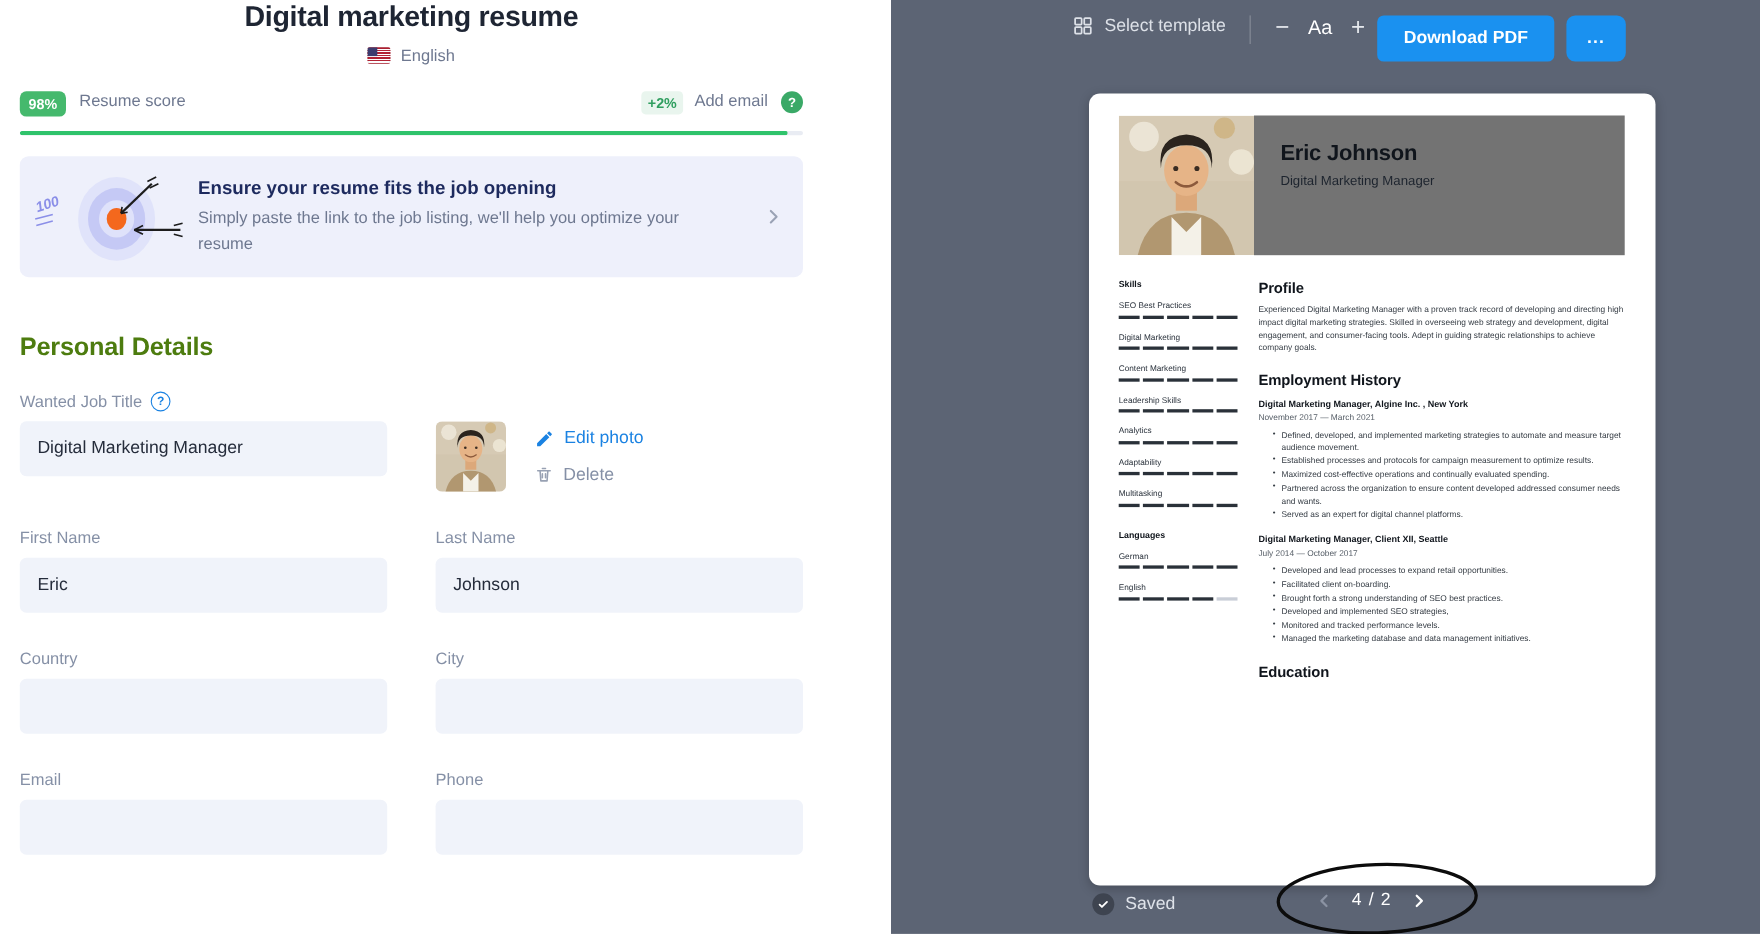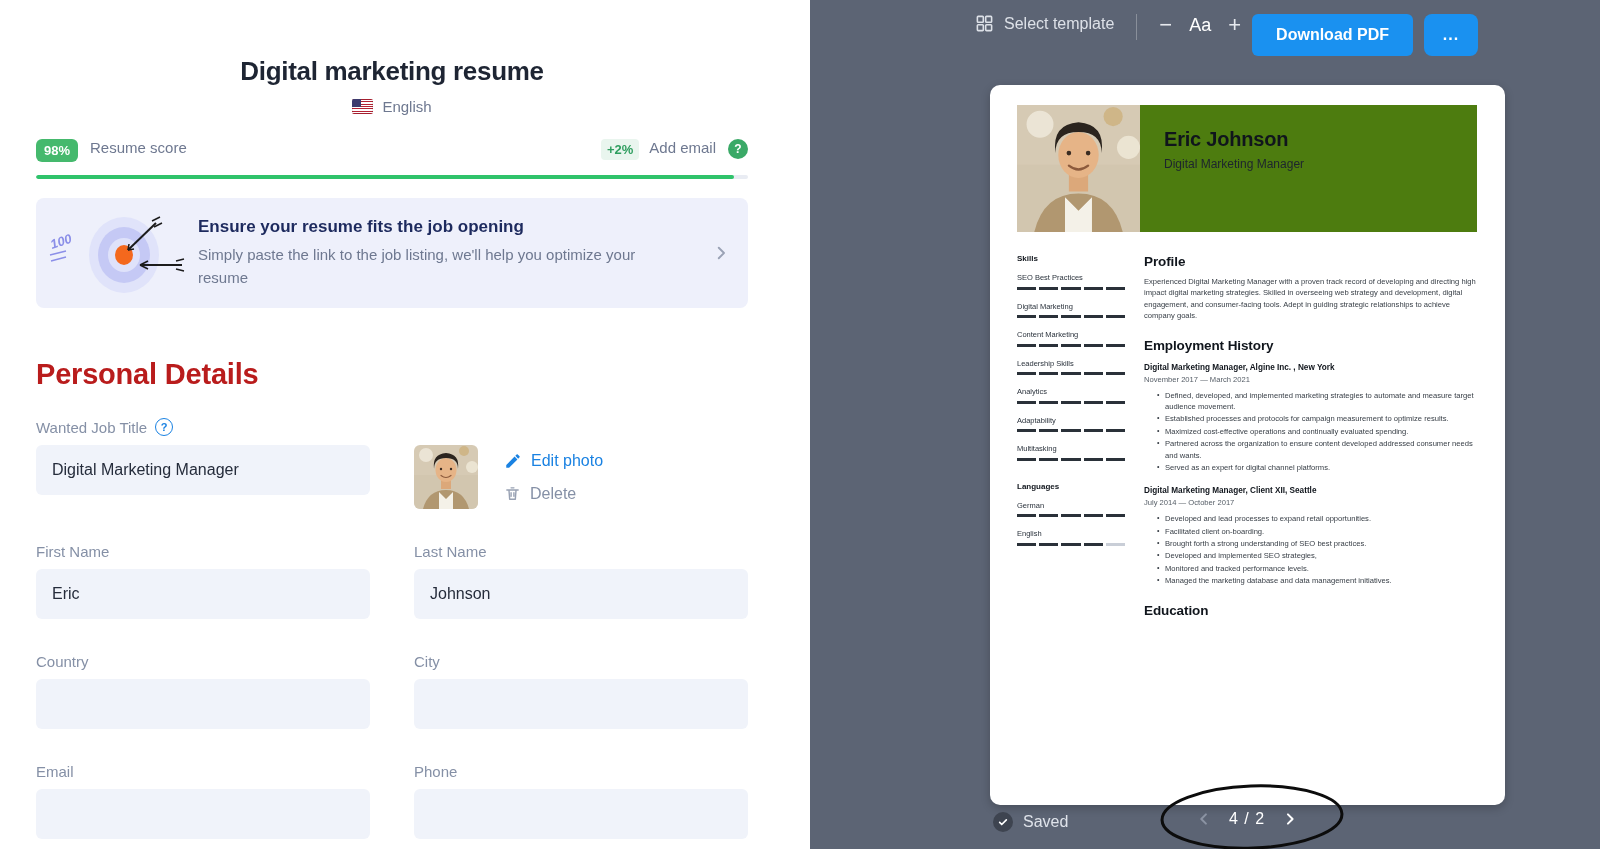--- a/index.html
+++ b/index.html
@@ -2,21 +2,21 @@
 <html><head>
 <meta charset="utf-8">
 <style>
   * { box-sizing: border-box; margin: 0; padding: 0; }
   html, body { width: 1600px; height: 849px; overflow: hidden; }
   body { font-family: "Liberation Sans", sans-serif; background: #fff; }
   .app { position: relative; width: 1600px; height: 849px; overflow: hidden; }
 
   
   .left-panel { position: absolute; left: 0; top: 0; width: 810px; height: 849px; background: #fff; overflow: hidden; }
-  .editor { margin-left: 36px; width: 712px; padding-top: 56px; }
+  .editor { margin-left: 18px; width: 712px; }
   .doc-title { font-size: 26px; font-weight: 700; color: #1e2533; text-align: center; letter-spacing: -0.3px; }
   .lang-row { margin-top: 11px; display: flex; align-items: center; justify-content: center; gap: 9px; }
   .flag { position: relative; width: 21px; height: 15px; border-radius: 2px; overflow: hidden;
           background: repeating-linear-gradient(#b22234 0 1.16px, #fff 1.16px 2.31px); box-shadow: 0 0 0 1px rgba(0,0,0,.08) inset; }
   .flag::before { content: ""; position: absolute; left: 0; top: 0; width: 9px; height: 8px; background: #3c3b6e; }
   .lang-label { font-size: 15px; color: #6e7890; }
 
   .score-row { margin-top: 24px; display: flex; align-items: flex-start; }
   .score-badge { background: #45b96d; color: #fff; font-size: 13px; font-weight: 700; padding: 4px 8px; border-radius: 6px; }
   .score-label { margin-left: 12px; font-size: 15px; color: #6e7890; }
@@ -29,21 +29,21 @@
   .progress-fill { height: 100%; width: 98%; background: #2fc36b; border-radius: 2px; }
 
   .banner { margin-top: 19px; background: #eef0fb; border-radius: 8px; height: 110px; display: flex; align-items: center;
             padding: 0 18px 0 8px; cursor: pointer; }
   .banner-illus { width: 150px; height: 100px; flex-shrink: 0; }
   .banner-text { flex: 1; margin-left: 4px; }
   .banner-title { font-size: 17px; font-weight: 700; color: #1d2a5e; }
   .banner-sub { margin-top: 7px; font-size: 15px; color: #6e7890; line-height: 1.5; max-width: 490px; }
   .banner-chevron { flex-shrink: 0; width: 18px; height: 18px; }
 
-  .section-title { margin-top: 50px; font-size: 29px; font-weight: 700; color: #b91c1c; letter-spacing: -0.2px; }
+  .section-title { margin-top: 50px; font-size: 23px; font-weight: 700; color: #4d7c0f; letter-spacing: -0.2px; }
 
   .form-row { margin-top: 34px; display: grid; grid-template-columns: 334px 334px; column-gap: 44px; }
   .form-row.first { margin-top: 27px; }
   .field-label { font-size: 15px; color: #8590a6; margin-bottom: 9px; display: flex; align-items: center; gap: 8px; }
   .help-blue { width: 18px; height: 18px; border-radius: 50%; border: 1.5px solid #1a82e2; color: #1a82e2; font-size: 11px;
                font-weight: 700; display: inline-flex; align-items: center; justify-content: center; cursor: pointer; }
   .text-input { width: 100%; height: 50px; background: #f0f3fa; border: none; border-radius: 6px; padding: 0 16px;
                 font-size: 16px; color: #252c3b; font-family: "Liberation Sans", sans-serif; outline: none; }
 
   .photo-widget { display: flex; align-items: center; gap: 26px; margin-top: 27px; }
@@ -72,21 +72,21 @@
                  height: 42px; padding: 0 24px; cursor: pointer; font-family: "Liberation Sans", sans-serif; }
   .btn-more { margin-left: 11px; background: #1a91f0; color: #fff; border: none; border-radius: 8px; width: 54px; height: 42px;
               font-size: 16px; font-weight: 700; letter-spacing: 1px; cursor: pointer; font-family: "Liberation Sans", sans-serif; }
 
   
   .page { position: absolute; left: 180px; top: 85px; width: 515px; height: 720px; background: #fff; border-radius: 10px;
           box-shadow: 0 3px 10px rgba(0,0,0,.22); padding: 20px 28px 0 27px; overflow: hidden; }
   .r-header { display: flex; height: 127px; }
   .r-photo { width: 123px; height: 127px; flex-shrink: 0; overflow: hidden; }
   .r-photo svg { display: block; width: 100%; height: 100%; }
-  .r-banner { flex: 1; background: #4d7c0f; padding: 23px 0 0 24px; }
+  .r-banner { flex: 1; background: #737373; padding: 23px 0 0 24px; }
   .r-name { font-size: 20px; font-weight: 700; color: #10151c; letter-spacing: -0.2px; }
   .r-title { margin-top: 6px; font-size: 12px; color: #1d242e; }
 
   .r-body { display: flex; margin-top: 22px; gap: 19px; }
   .r-side { width: 108px; flex-shrink: 0; }
   .r-side-h { font-size: 8px; font-weight: 700; color: #10151c; margin-bottom: 10px; }
   .r-side-h.langs { margin-top: 21px; }
   .skill { margin-bottom: 12px; }
   .skill-name { font-size: 7.5px; color: #2a323c; }
   .skill-bar { margin-top: 4.5px; display: flex; gap: 3px; }

